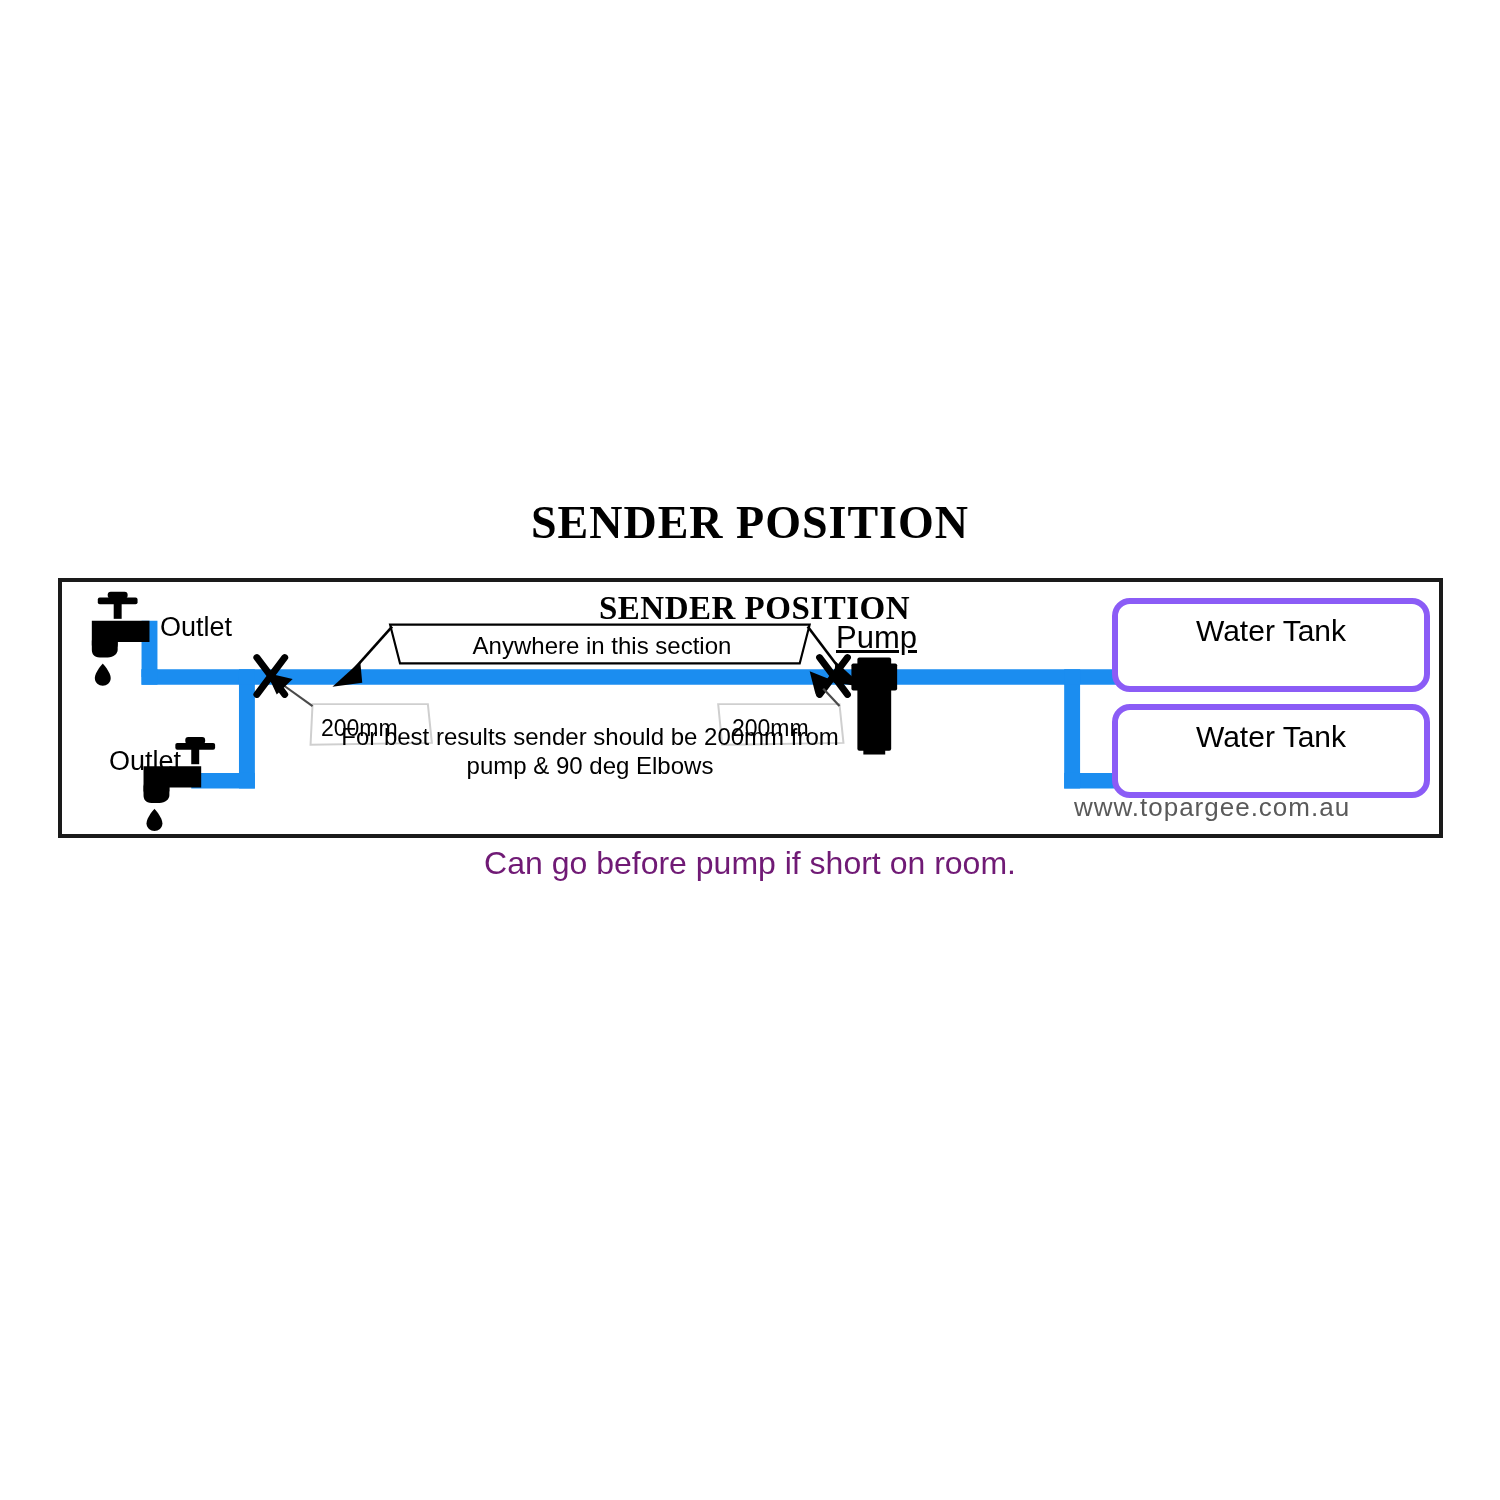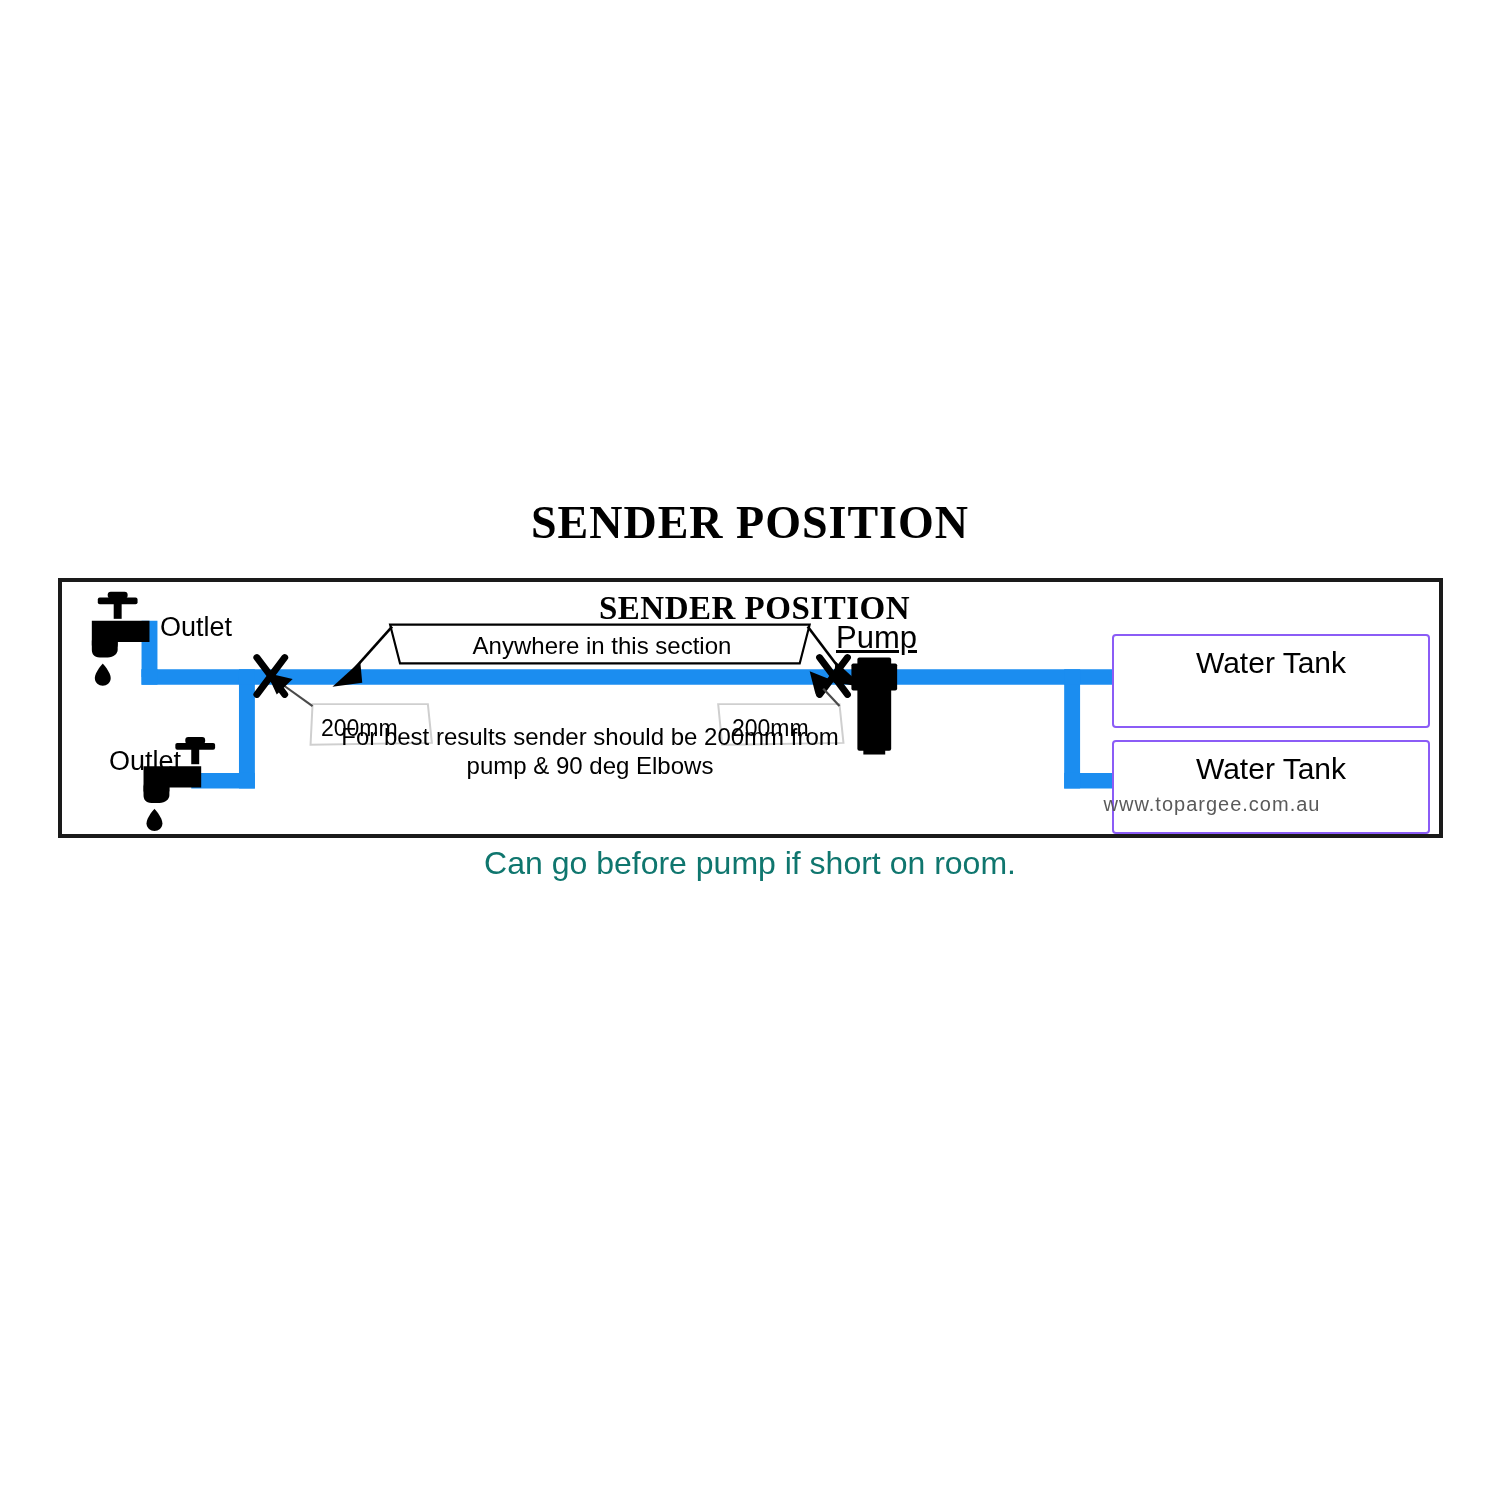--- a/index.html
+++ b/index.html
@@ -114,40 +114,39 @@
     text-align: center;
     top: 10px;
     font-size: 30px;
     color: #000;
   }
   #site-url {
     left: 960px;
     top: 212px;
     width: 380px;
     text-align: center;
-    font-size: 20px;
+    font-size: 26px;
     color: #5a5a5a;
     letter-spacing: 1px;
   }
   #caption {
     position: absolute;
     left: 0;
     top: 845px;
     width: 1500px;
     text-align: center;
     font-size: 32px;
-    color: #0f766e;
+    color: #701a75;
   }
   .tank {
     position: absolute;
-    border: 2px solid #8b5cf6;
-    border-radius: 4px;
+    border: 6px solid #8b5cf6;
+    border-radius: 18px;
     background: #ffffff;
     box-sizing: border-box;
-    margin-top: 36px;
   }
   #tank-1 { left: 1050px; top: 16px; width: 318px; height: 94px; }
   #tank-2 { left: 1050px; top: 122px; width: 318px; height: 94px; }
 </style>
 </head>
 <body>
 
 <div id="stage">
 
   <div id="main-title">SENDER POSITION</div>

